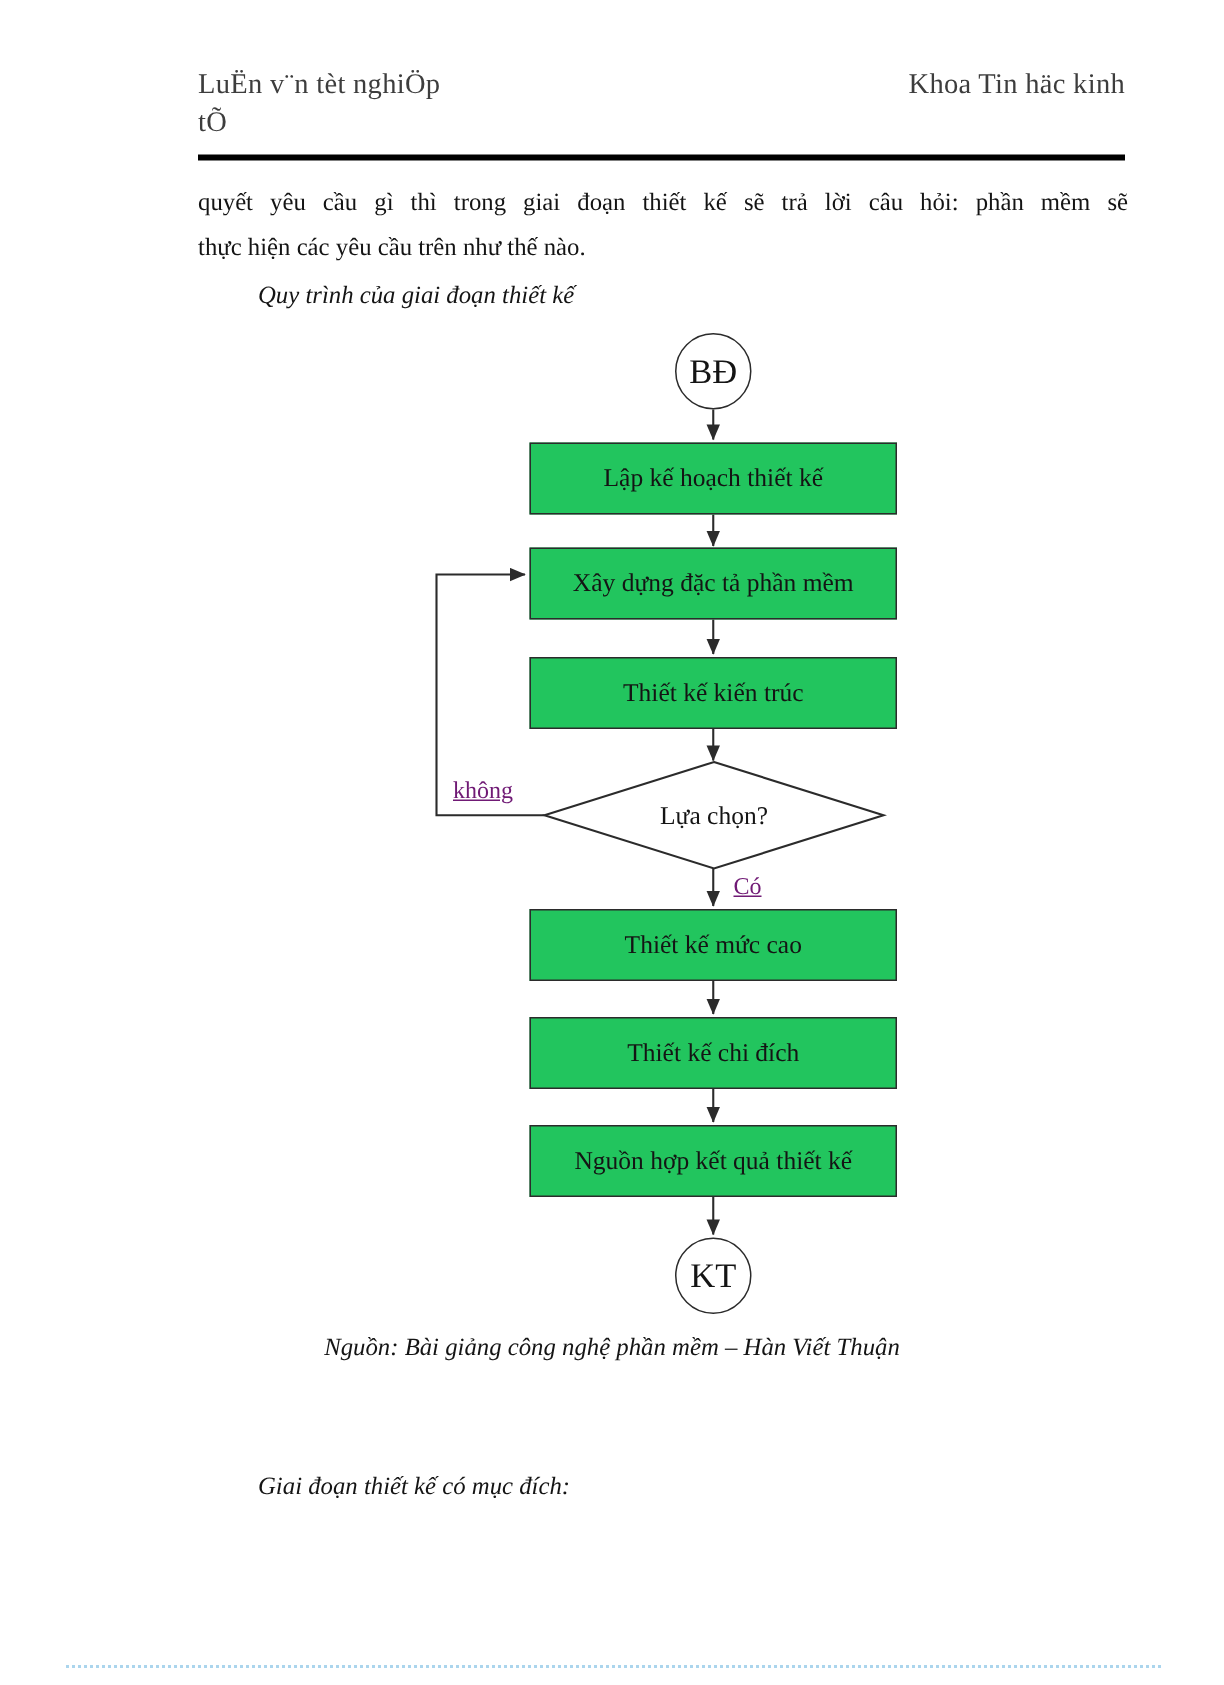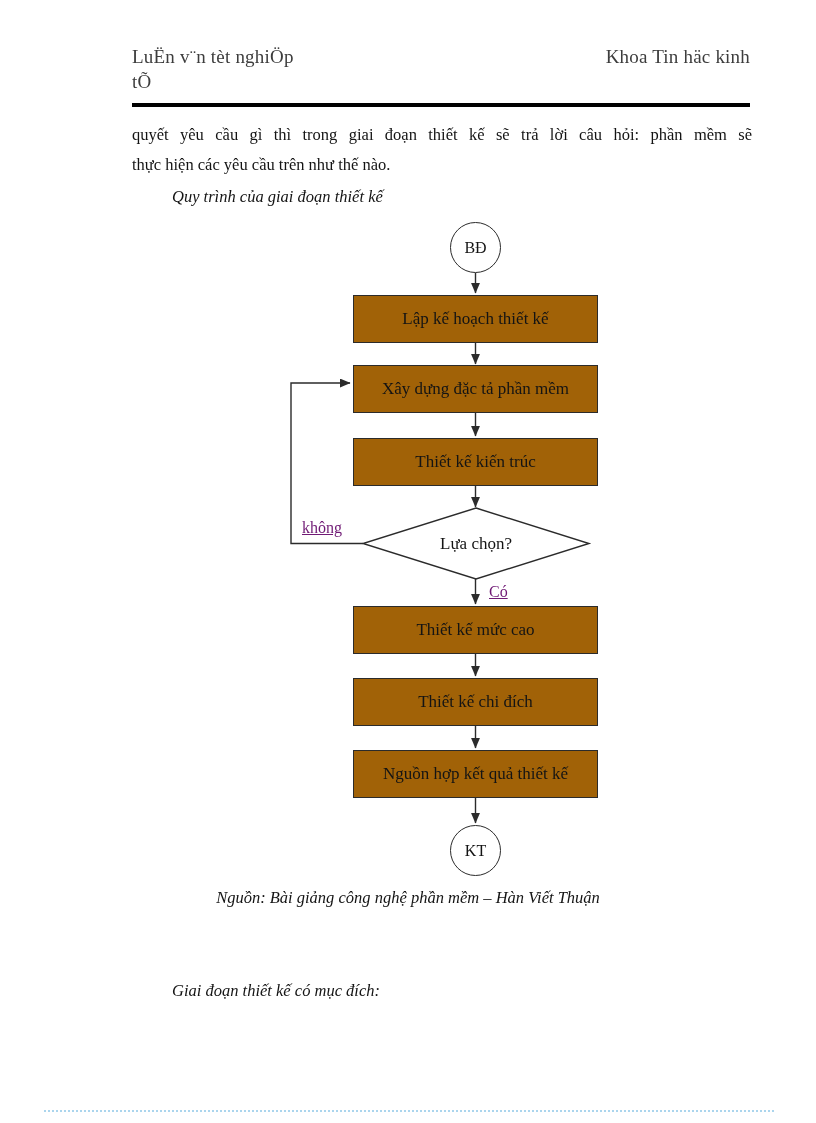--- a/index.html
+++ b/index.html
@@ -92,21 +92,21 @@
     left: 0;
     top: 0;
     width: 816px;
     height: 1123px;
     pointer-events: none;
   }
   .node {
     position: absolute;
     box-sizing: border-box;
     border: 1.4px solid #2b2b2b;
-    background: #a16207;
+    background: #22c55e;
     display: flex;
     align-items: center;
     justify-content: center;
     font-size: 17px;
     color: #141414;
     white-space: nowrap;
   }
   .node.process {
     left: 353px;
     width: 245px;
@@ -117,21 +117,21 @@
     box-sizing: border-box;
     border: 1.4px solid #2b2b2b;
     border-radius: 50%;
     background: #ffffff;
     width: 51px;
     height: 51px;
     left: 450px;
     display: flex;
     align-items: center;
     justify-content: center;
-    font-size: 16px;
+    font-size: 23px;
     color: #141414;
   }
   .diamond-wrap {
     position: absolute;
     left: 363px;
     top: 508px;
     width: 226px;
     height: 71px;
   }
   .diamond-label {

